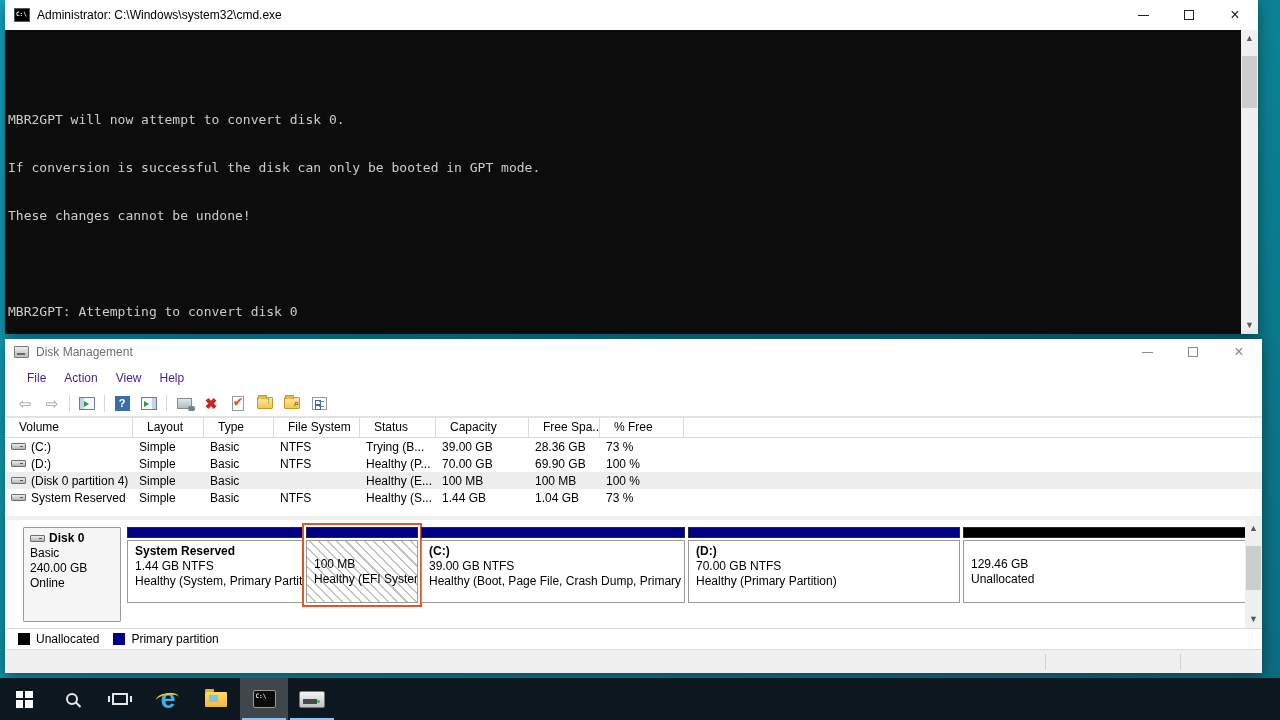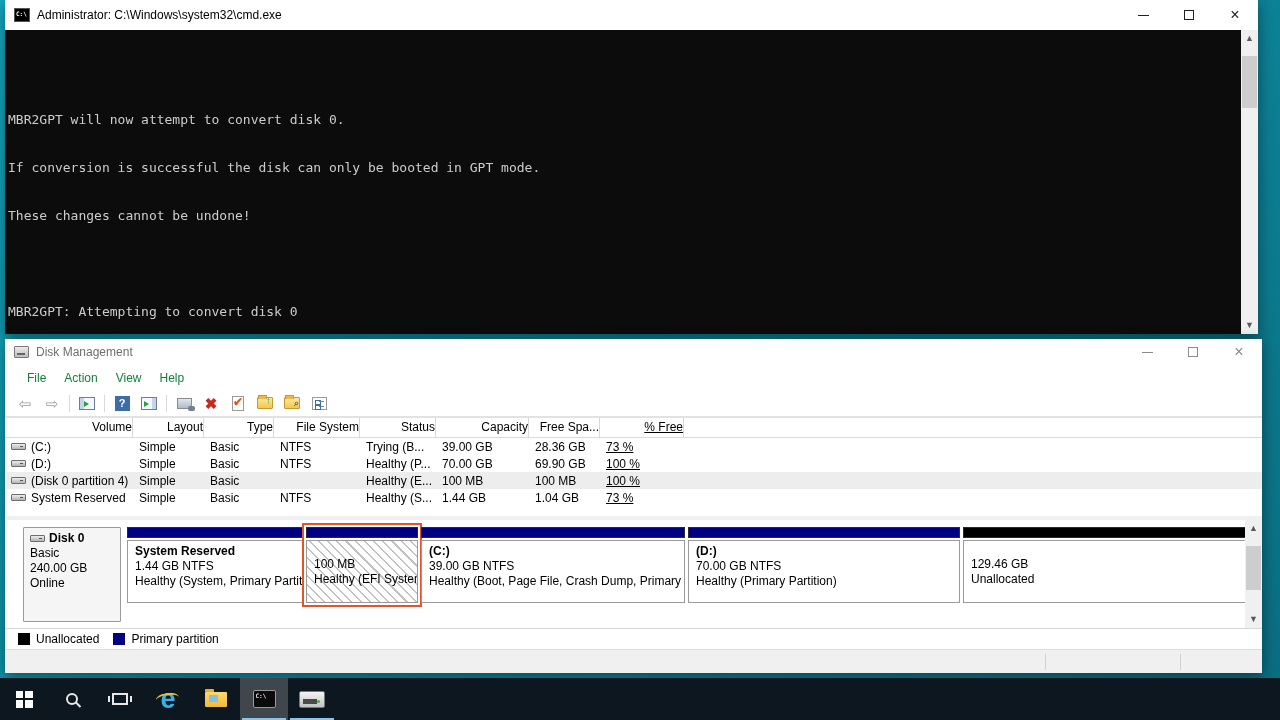--- a/index.html
+++ b/index.html
@@ -38,21 +38,21 @@
 
   
   .dm-window { position:absolute; left:5px; top:339px; width:1257px; height:334px; background:#ffffff; box-shadow:0 4px 14px rgba(0,0,0,.45); font-size:12px; }
   .dm-titlebar { position:absolute; left:0; top:0; right:0; height:26px; background:#ffffff; display:flex; align-items:center; padding-left:9px; }
   .dm-title-icon { width:15px; height:12px; margin-right:7px; background:linear-gradient(#ececec,#bdbdbd); border:1px solid #7a7a7a; border-radius:1px; position:relative; }
   .dm-title-icon::after { content:''; position:absolute; left:2px; bottom:2px; width:8px; height:2px; background:#666; }
   .dm-title-text { font-size:12px; color:#6e6e6e; }
   .dm-controls .win-btn { height:26px; }
 
   .dm-menubar { position:absolute; left:0; top:26px; right:0; height:25px; display:flex; align-items:center; gap:0; padding-left:13px; }
-  .menu-item { padding:0 9px; font-size:12px; color:#15803d; height:100%; display:flex; align-items:center; }
+  .menu-item { padding:0 9px; font-size:12px; color:#4c1d95; height:100%; display:flex; align-items:center; }
 
   .dm-toolbar { position:absolute; left:0; top:51px; right:0; height:27px; border-bottom:1px solid #e2e2e2; display:flex; align-items:center; padding-left:10px; gap:7px; }
   .tb-sep { width:1px; height:17px; background:#d9d9d9; }
   .tb-ic { width:20px; height:18px; display:flex; align-items:center; justify-content:center; position:relative; }
   .ic-arrow { font-size:15px; color:#9b9b9b; line-height:1; }
   .ic-winrect { width:16px; height:13px; border:1px solid #6b7d9c; background:#f5f8ff; position:relative; }
   .ic-winrect::before { content:''; position:absolute; left:0; top:0; width:4px; height:100%; background:#c6d3ea; }
   .ic-winrect.right::before { left:auto; right:0; }
   .ic-winrect i { position:absolute; right:2px; bottom:2px; width:0; height:0; border:3px solid transparent; border-left:5px solid #2f9e3f; }
   .ic-winrect.right i { left:2px; right:auto; }
@@ -67,24 +67,24 @@
   .ic-folder span { position:absolute; right:1px; top:-2px; font-size:10px; font-weight:bold; color:#2f9e3f; line-height:1; }
   .ic-folder .mag { color:#666; font-size:9px; right:0px; top:1px; }
   .ic-props { width:15px; height:13px; background:#fff; border:1px solid #9a9a9a; position:relative; }
   .ic-props::before { content:''; position:absolute; left:2px; top:2px; width:4px; height:3px; border:1px solid #3b6ea5; }
   .ic-props::after { content:''; position:absolute; left:2px; top:7px; width:4px; height:3px; border:1px solid #3b6ea5; }
   .ic-props i { position:absolute; right:2px; top:3px; width:5px; height:1px; background:#888; box-shadow:0 5px 0 #888; }
 
   
   .vol-area { position:absolute; left:0; top:78px; right:0; height:99px; background:#fff; border-top:1px solid #e2e2e2; }
   .vol-header { display:flex; height:20px; border-bottom:1px solid #d9d9d9; }
-  .vh { border-right:1px solid #d9d9d9; padding:2px 0 0 6px; font-size:12px; color:#000; white-space:nowrap; overflow:hidden;text-align:right; }
+  .vh { border-right:1px solid #d9d9d9; padding:2px 0 0 14px; font-size:12px; color:#000; white-space:nowrap; overflow:hidden; }
   .vol-row { display:flex; height:17px; align-items:center; }
   .vc { padding-left:6px; font-size:12px; color:#000; white-space:nowrap; overflow:hidden; display:flex; align-items:center; gap:5px; }
-  .c0{width:128px;} .c1{width:71px;} .c2{width:70px;} .c3{width:86px;} .c4{width:76px;} .c5{width:93px;} .c6{width:71px;} .c7{width:84px;text-decoration:underline;} .c8{flex:1; border-right:none;}
+  .c0{width:128px;} .c1{width:71px;} .c2{width:70px;} .c3{width:86px;} .c4{width:76px;} .c5{width:93px;} .c6{width:71px;} .c7{width:84px;} .c8{flex:1; border-right:none;}
   .row-selected { background:#ededed; }
   .drive-mini { width:15px; height:7px; flex:0 0 auto; background:linear-gradient(#ececec,#b5b5b5); border:1px solid #6e6e6e; border-radius:1px; position:relative; }
   .drive-mini::after { content:''; position:absolute; right:2px; top:2px; width:3px; height:1px; background:#555; }
 
   .splitter { position:absolute; left:0; top:177px; right:0; height:4px; background:#f0f0f0; }
 
   
   .graph-area { position:absolute; left:0; top:181px; right:0; height:108px; background:#ffffff; }
   .disk-row { position:absolute; left:18px; top:7px; height:76px; display:flex; }
   .disk-info { width:98px; height:95px; background:#f5f5f5; border:1px solid #9a9a9a; border-radius:1px; padding:3px 6px; margin-right:6px; }

